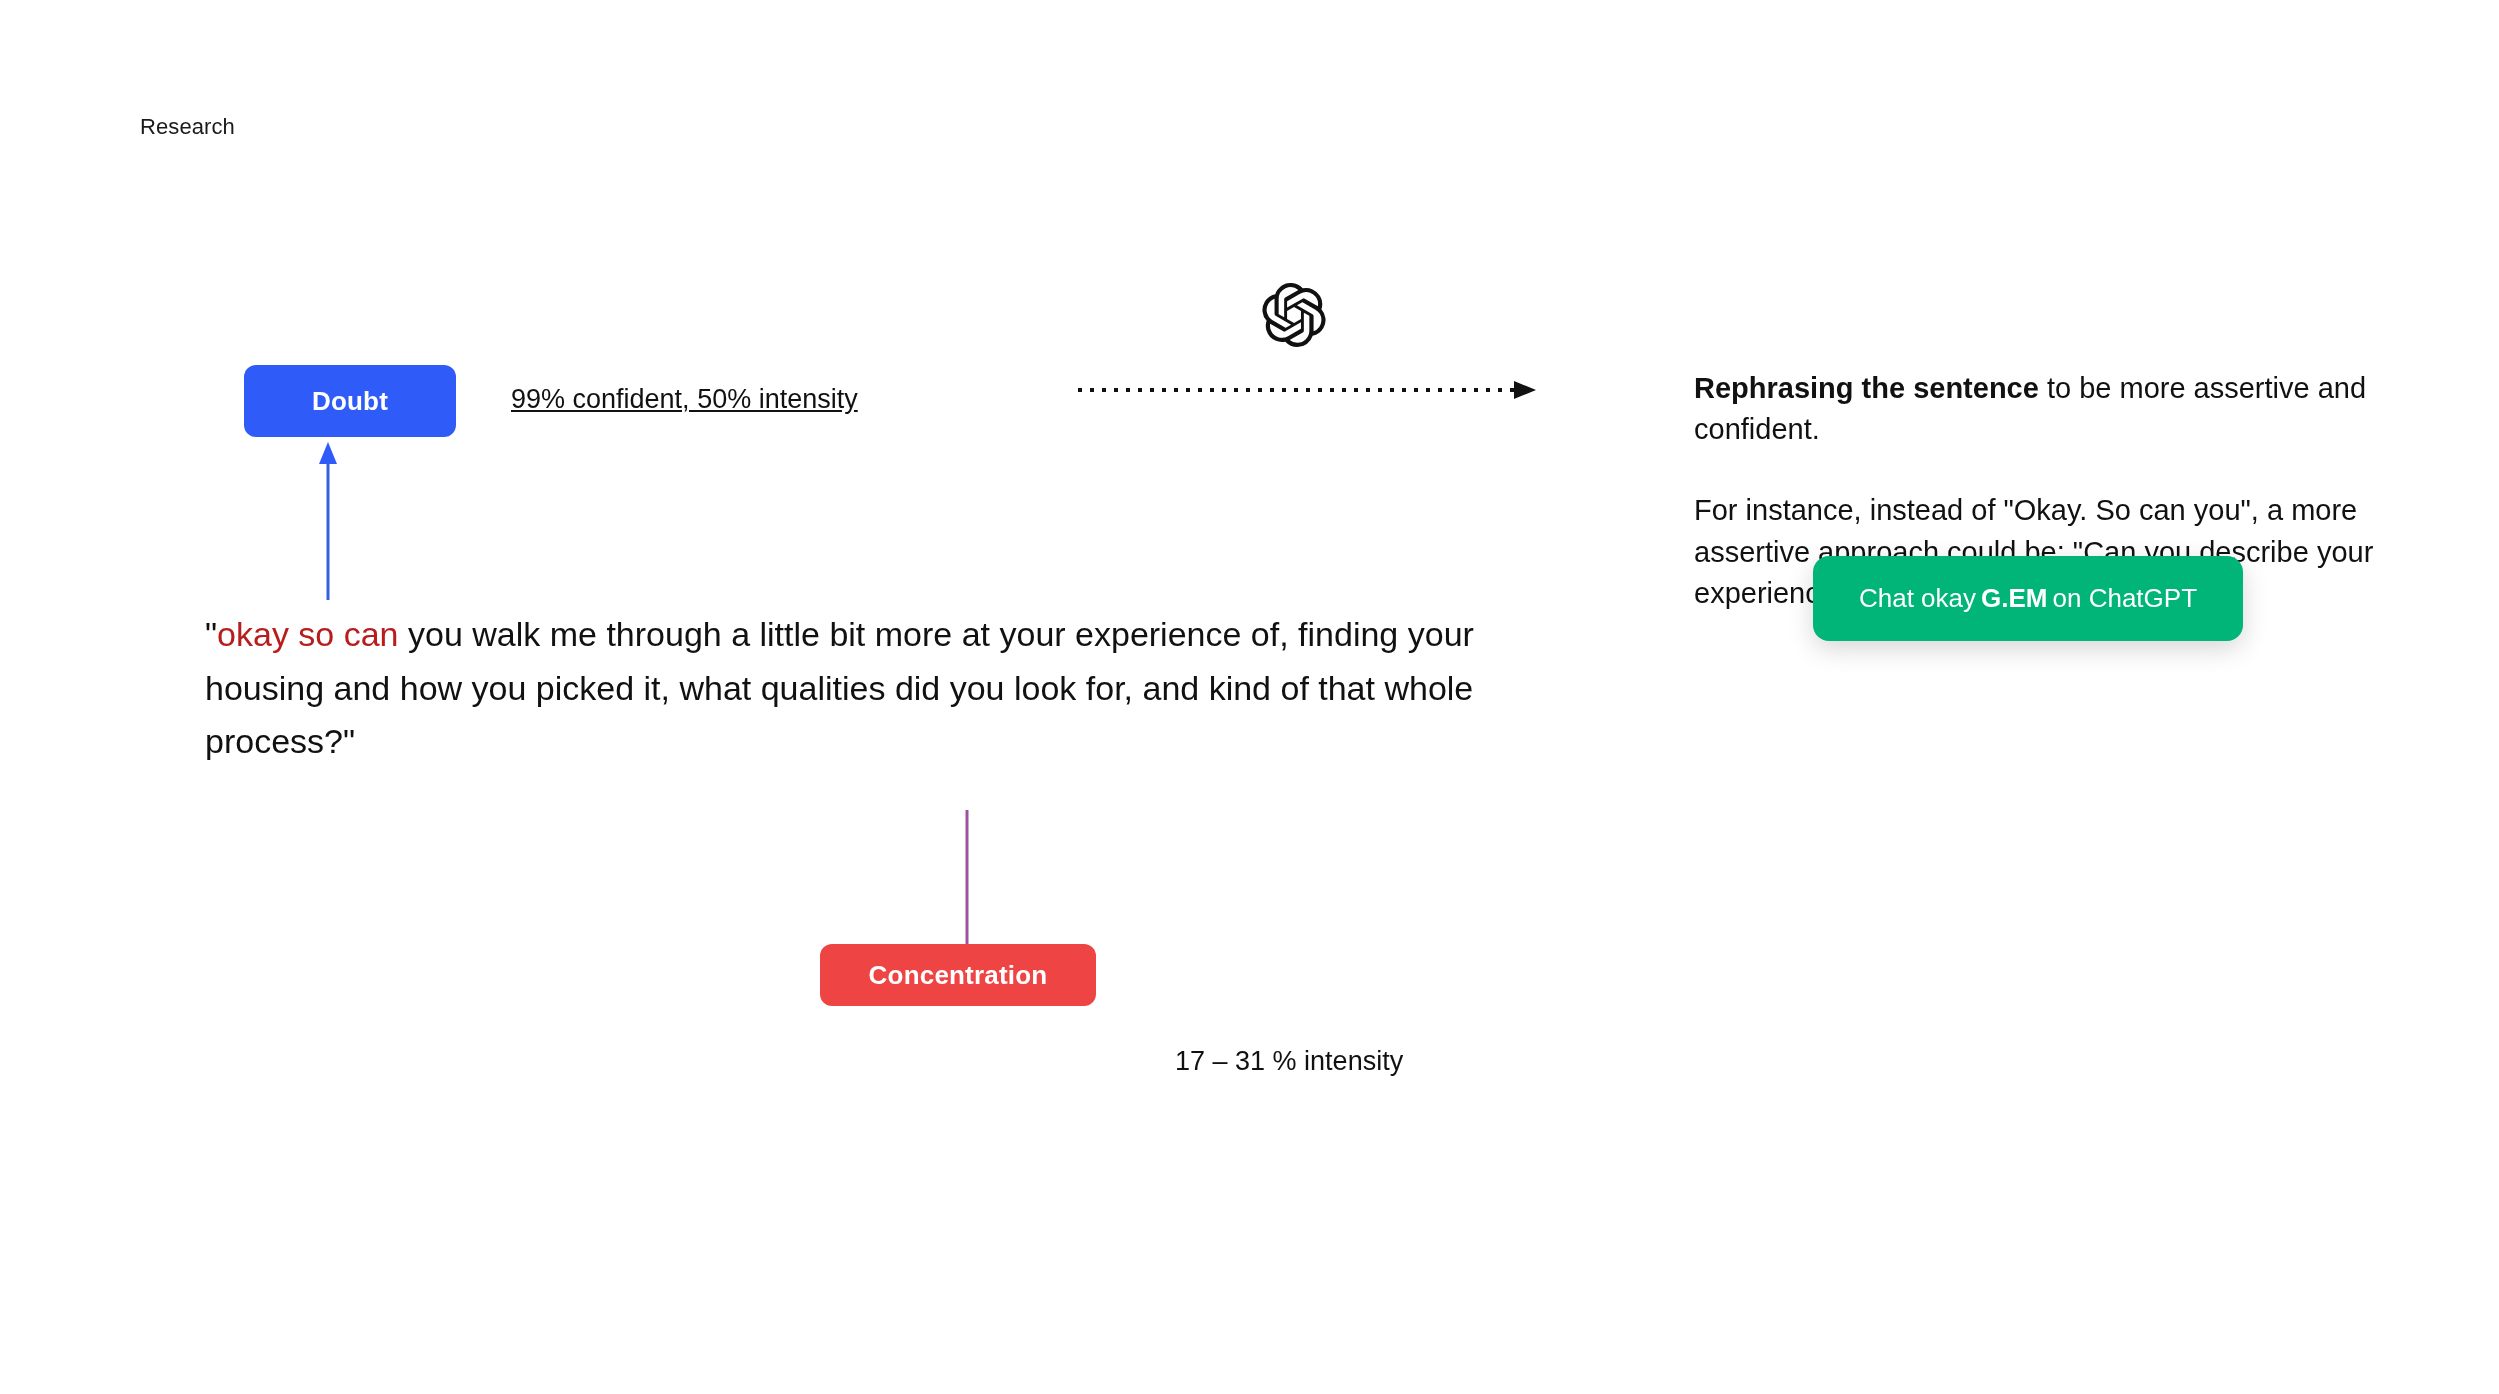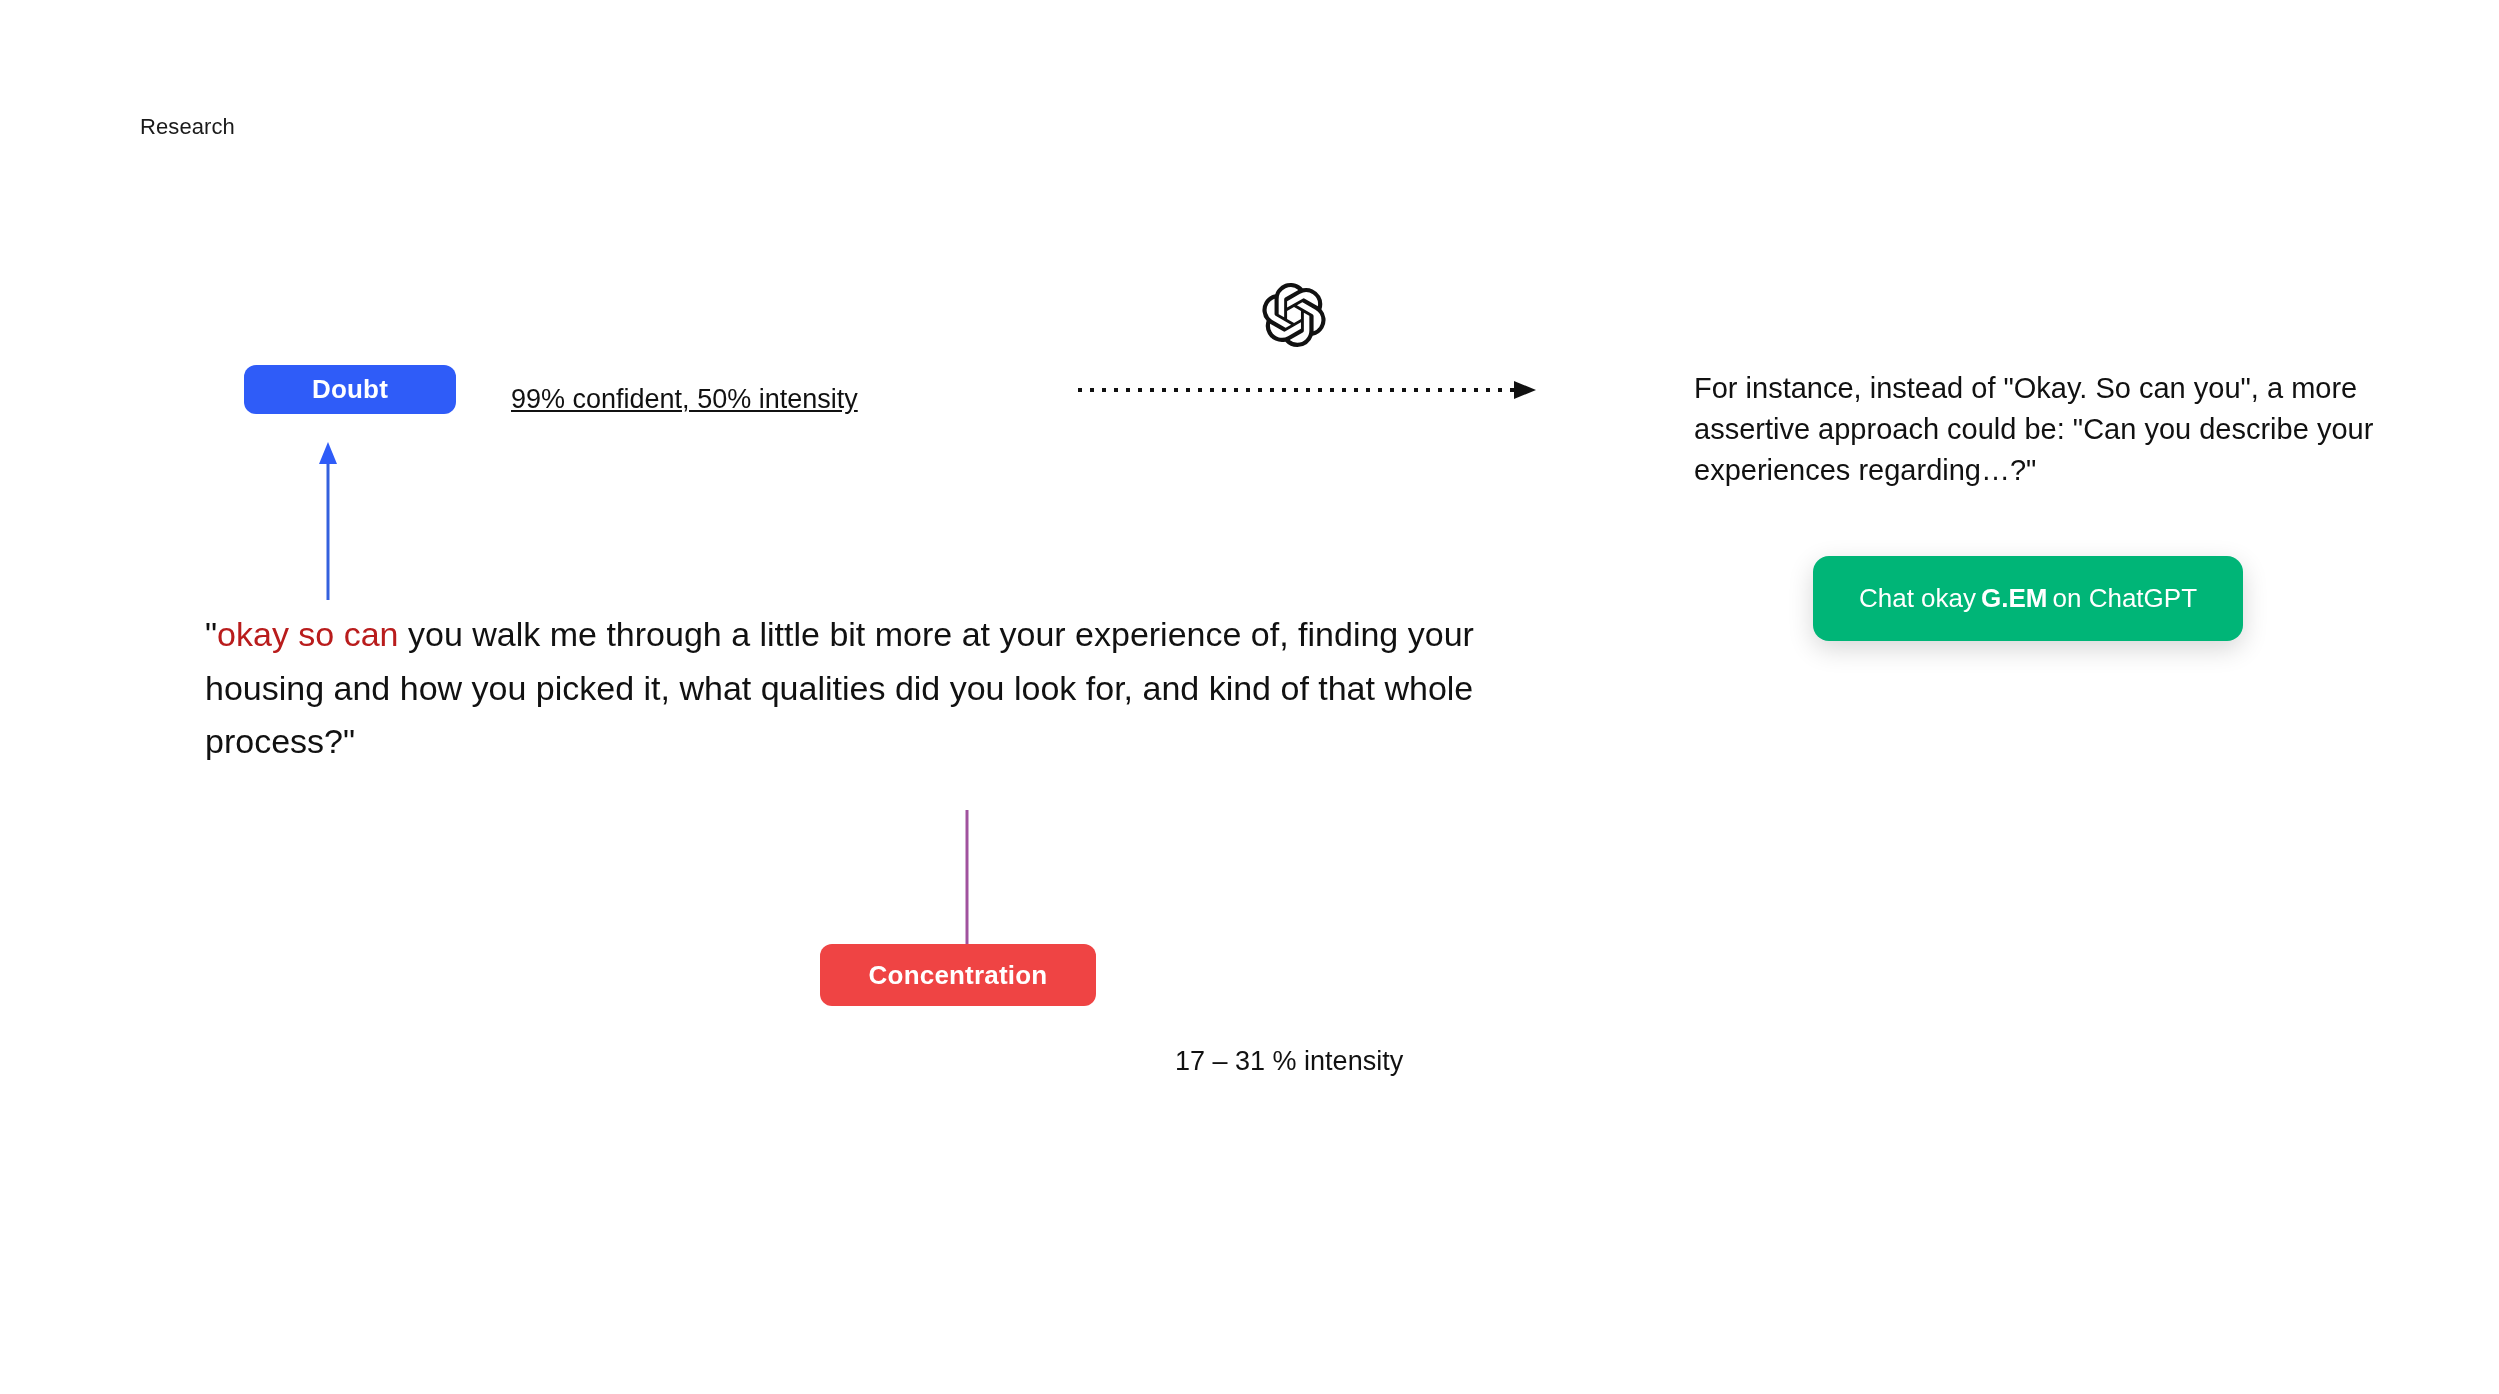--- a/index.html
+++ b/index.html
@@ -38,21 +38,21 @@
     font-weight: bold;
     font-size: 26px;
     letter-spacing: 0.2px;
     white-space: nowrap;
     box-sizing: border-box;
   }
   #badge-doubt {
     left: 244px;
     top: 365px;
     width: 212px;
-    height: 49px;
+    height: 72px;
     background: #2F5CF8;
   }
   #badge-concentration {
     left: 820px;
     top: 944px;
     width: 276px;
     height: 62px;
     background: #ef4444;
   }
 
@@ -195,20 +195,21 @@
 <svg class="arrow-svg" id="arrow-dotted-right" viewBox="0 0 460 20">
   <line x1="0" y1="10" x2="440" y2="10" stroke="#111111" stroke-width="4" stroke-dasharray="4 8" stroke-linecap="butt"></line>
   <polygon points="458,10 436,1 436,19" fill="#111111"></polygon>
 </svg>
 
 <div id="quote-block">
   <span>"</span><span class="quote-highlight">okay so can</span><span> you walk me through a little bit more at your experience of, finding your housing and how you picked it, what qualities did you look for, and kind of that whole process?"</span>
 </div>
 
 <div id="suggestion-panel">
+  <p><span class="strong-lead">Rephrasing the sentence</span><span> to be more assertive and confident.</span></p>
   <p>For instance, instead of "Okay. So can you", a more assertive approach could be: "Can you describe your experiences regarding…?"</p>
 </div>
 
 <div id="chat-cta">
   <span>Chat okay</span>
   <span class="cta-brand">G.EM</span>
   <span>on ChatGPT</span>
 </div>
 
 </body></html>

